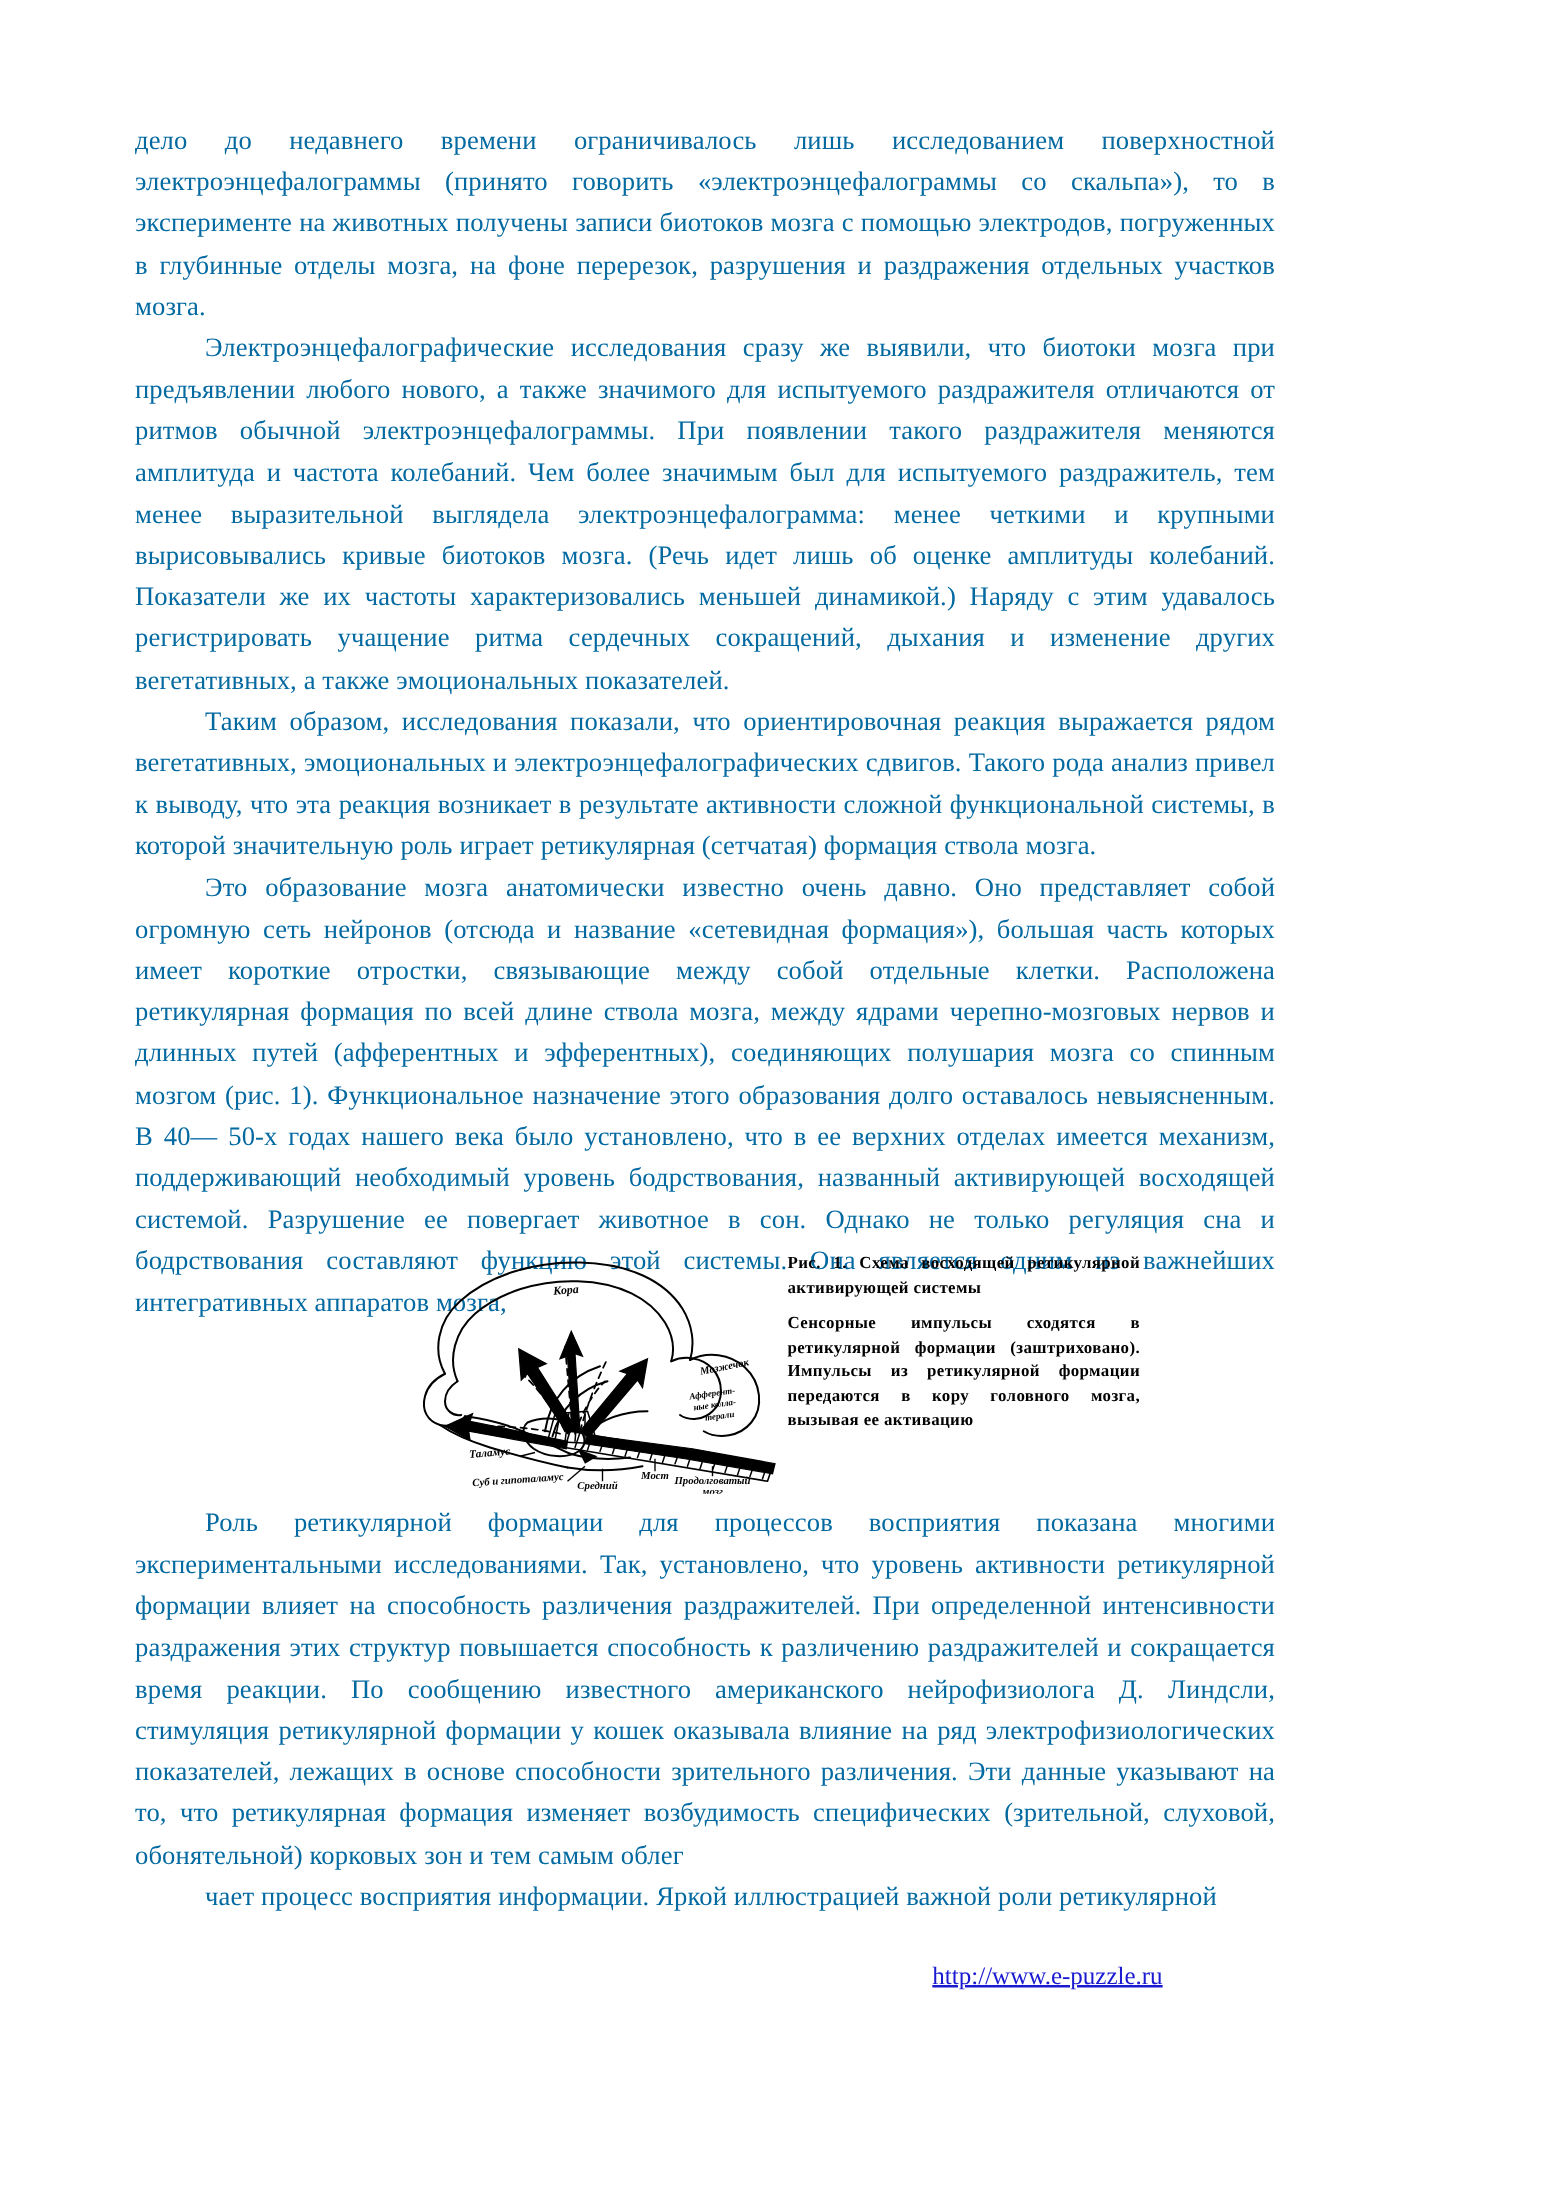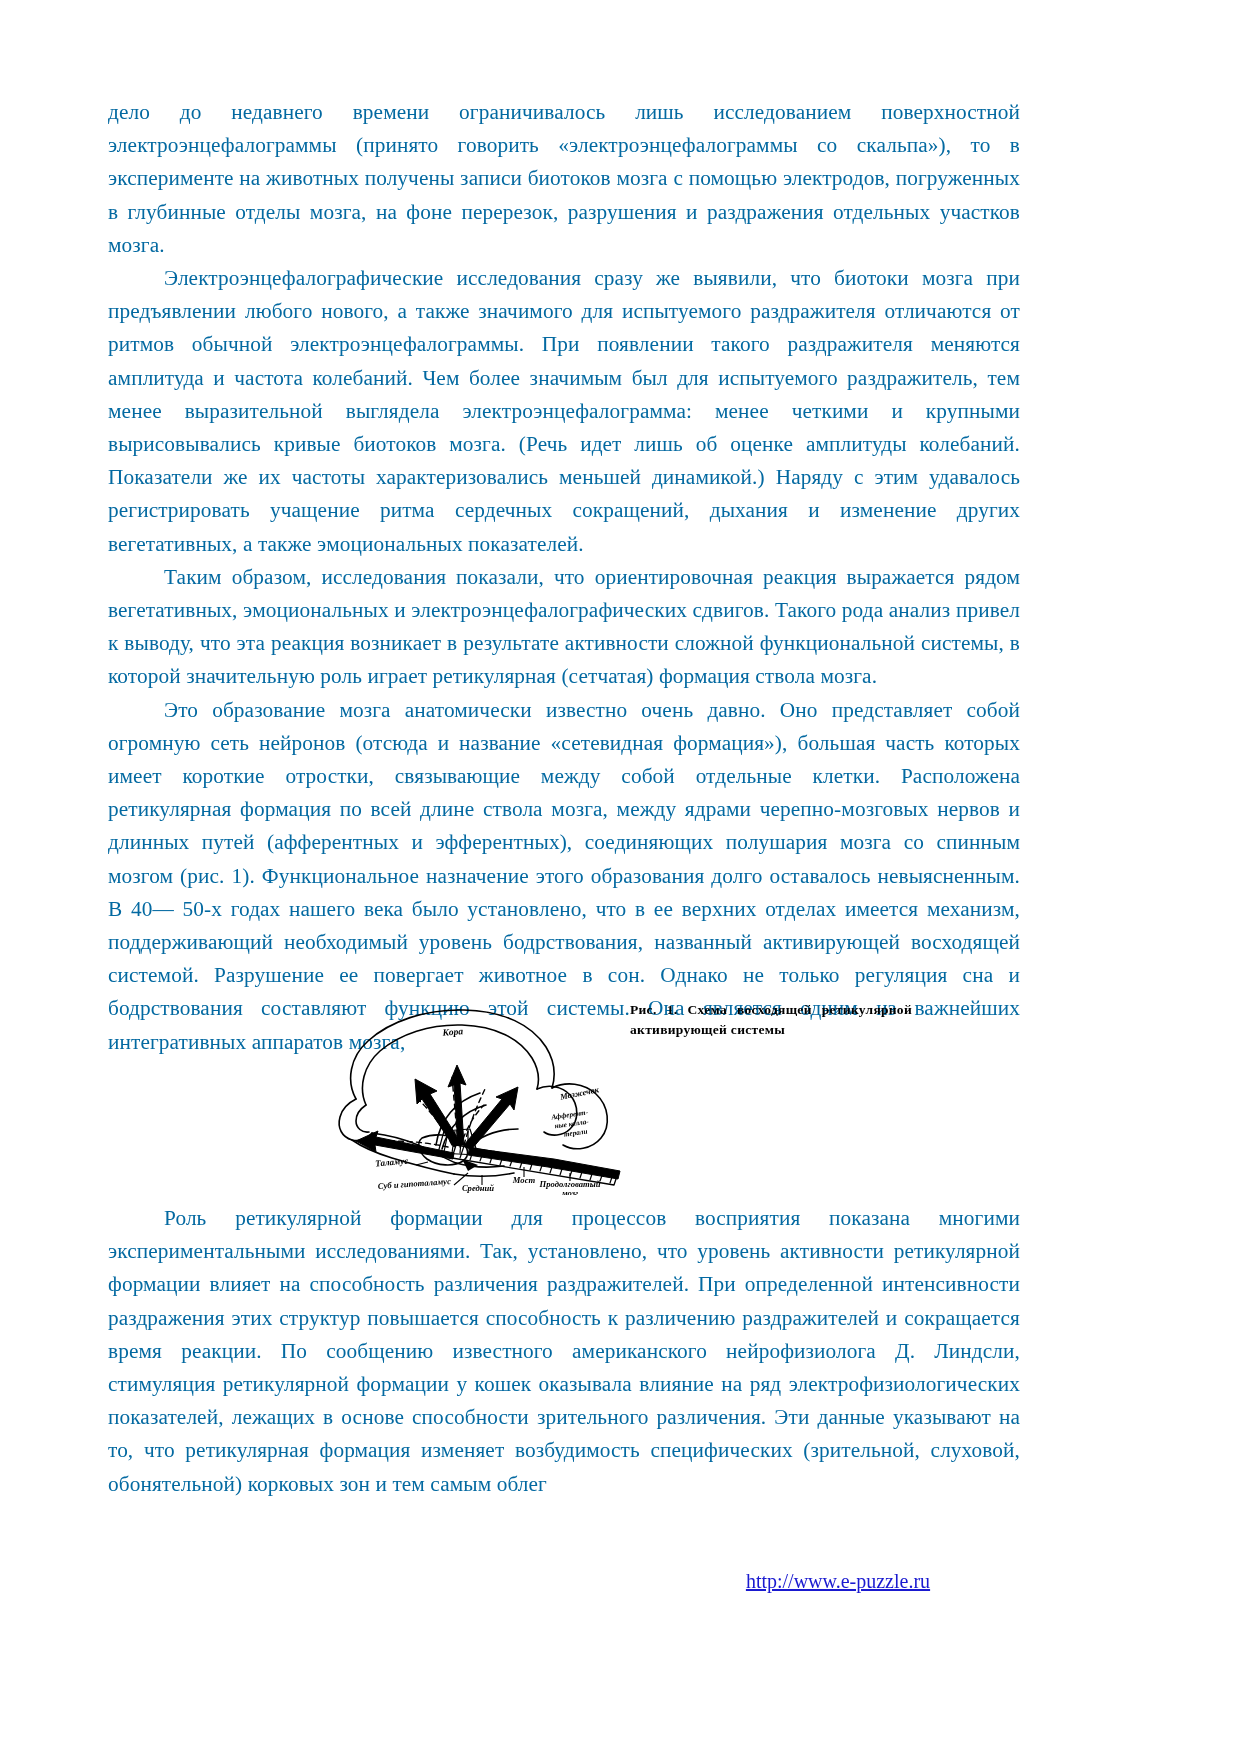--- a/index.html
+++ b/index.html
@@ -225,24 +225,26 @@
           <line x1="150" y1="178" x2="136" y2="190"></line>
           <line x1="164" y1="180" x2="164" y2="190"></line>
           <line x1="206" y1="172" x2="206" y2="182"></line>
           <line x1="252" y1="178" x2="252" y2="186"></line>
         </g>
       </svg>
     </div>
 
     <div class="caption-col">
       <p class="cap-title">Рис. 1. Схема восходящей ретикулярной активирующей системы</p>
+      <p class="cap-body">Сенсорные импульсы сходятся в ретикулярной формации (заштриховано). Импульсы из ретикулярной формации передаются в кору головного мозга, вызывая ее активацию</p>
     </div>
   </div>
 
   <div class="content-lower">
     <p class="body-par">Роль ретикулярной формации для процессов восприятия показана многими экспериментальными исследованиями. Так, установлено, что уровень активности ретикулярной формации влияет на способность различения раздражителей. При определенной интенсивности раздражения этих структур повышается способность к различению раздражителей и сокращается время реакции. По сообщению известного американского нейрофизиолога Д. Линдсли, стимуляция ретикулярной формации у кошек оказывала влияние на ряд электрофизиологических показателей, лежащих в основе способности зрительного различения. Эти данные указывают на то, что ретикулярная формация изменяет возбудимость специфических (зрительной, слуховой, обонятельной) корковых зон и тем самым облег</p>
+    <p class="body-par">чает процесс восприятия информации. Яркой иллюстрацией важной роли ретикулярной</p>
   </div>
 
   <div class="footer">
     <a href="#">http://www.e-puzzle.ru</a>
   </div>
 
 </div>
 
 </body></html>

